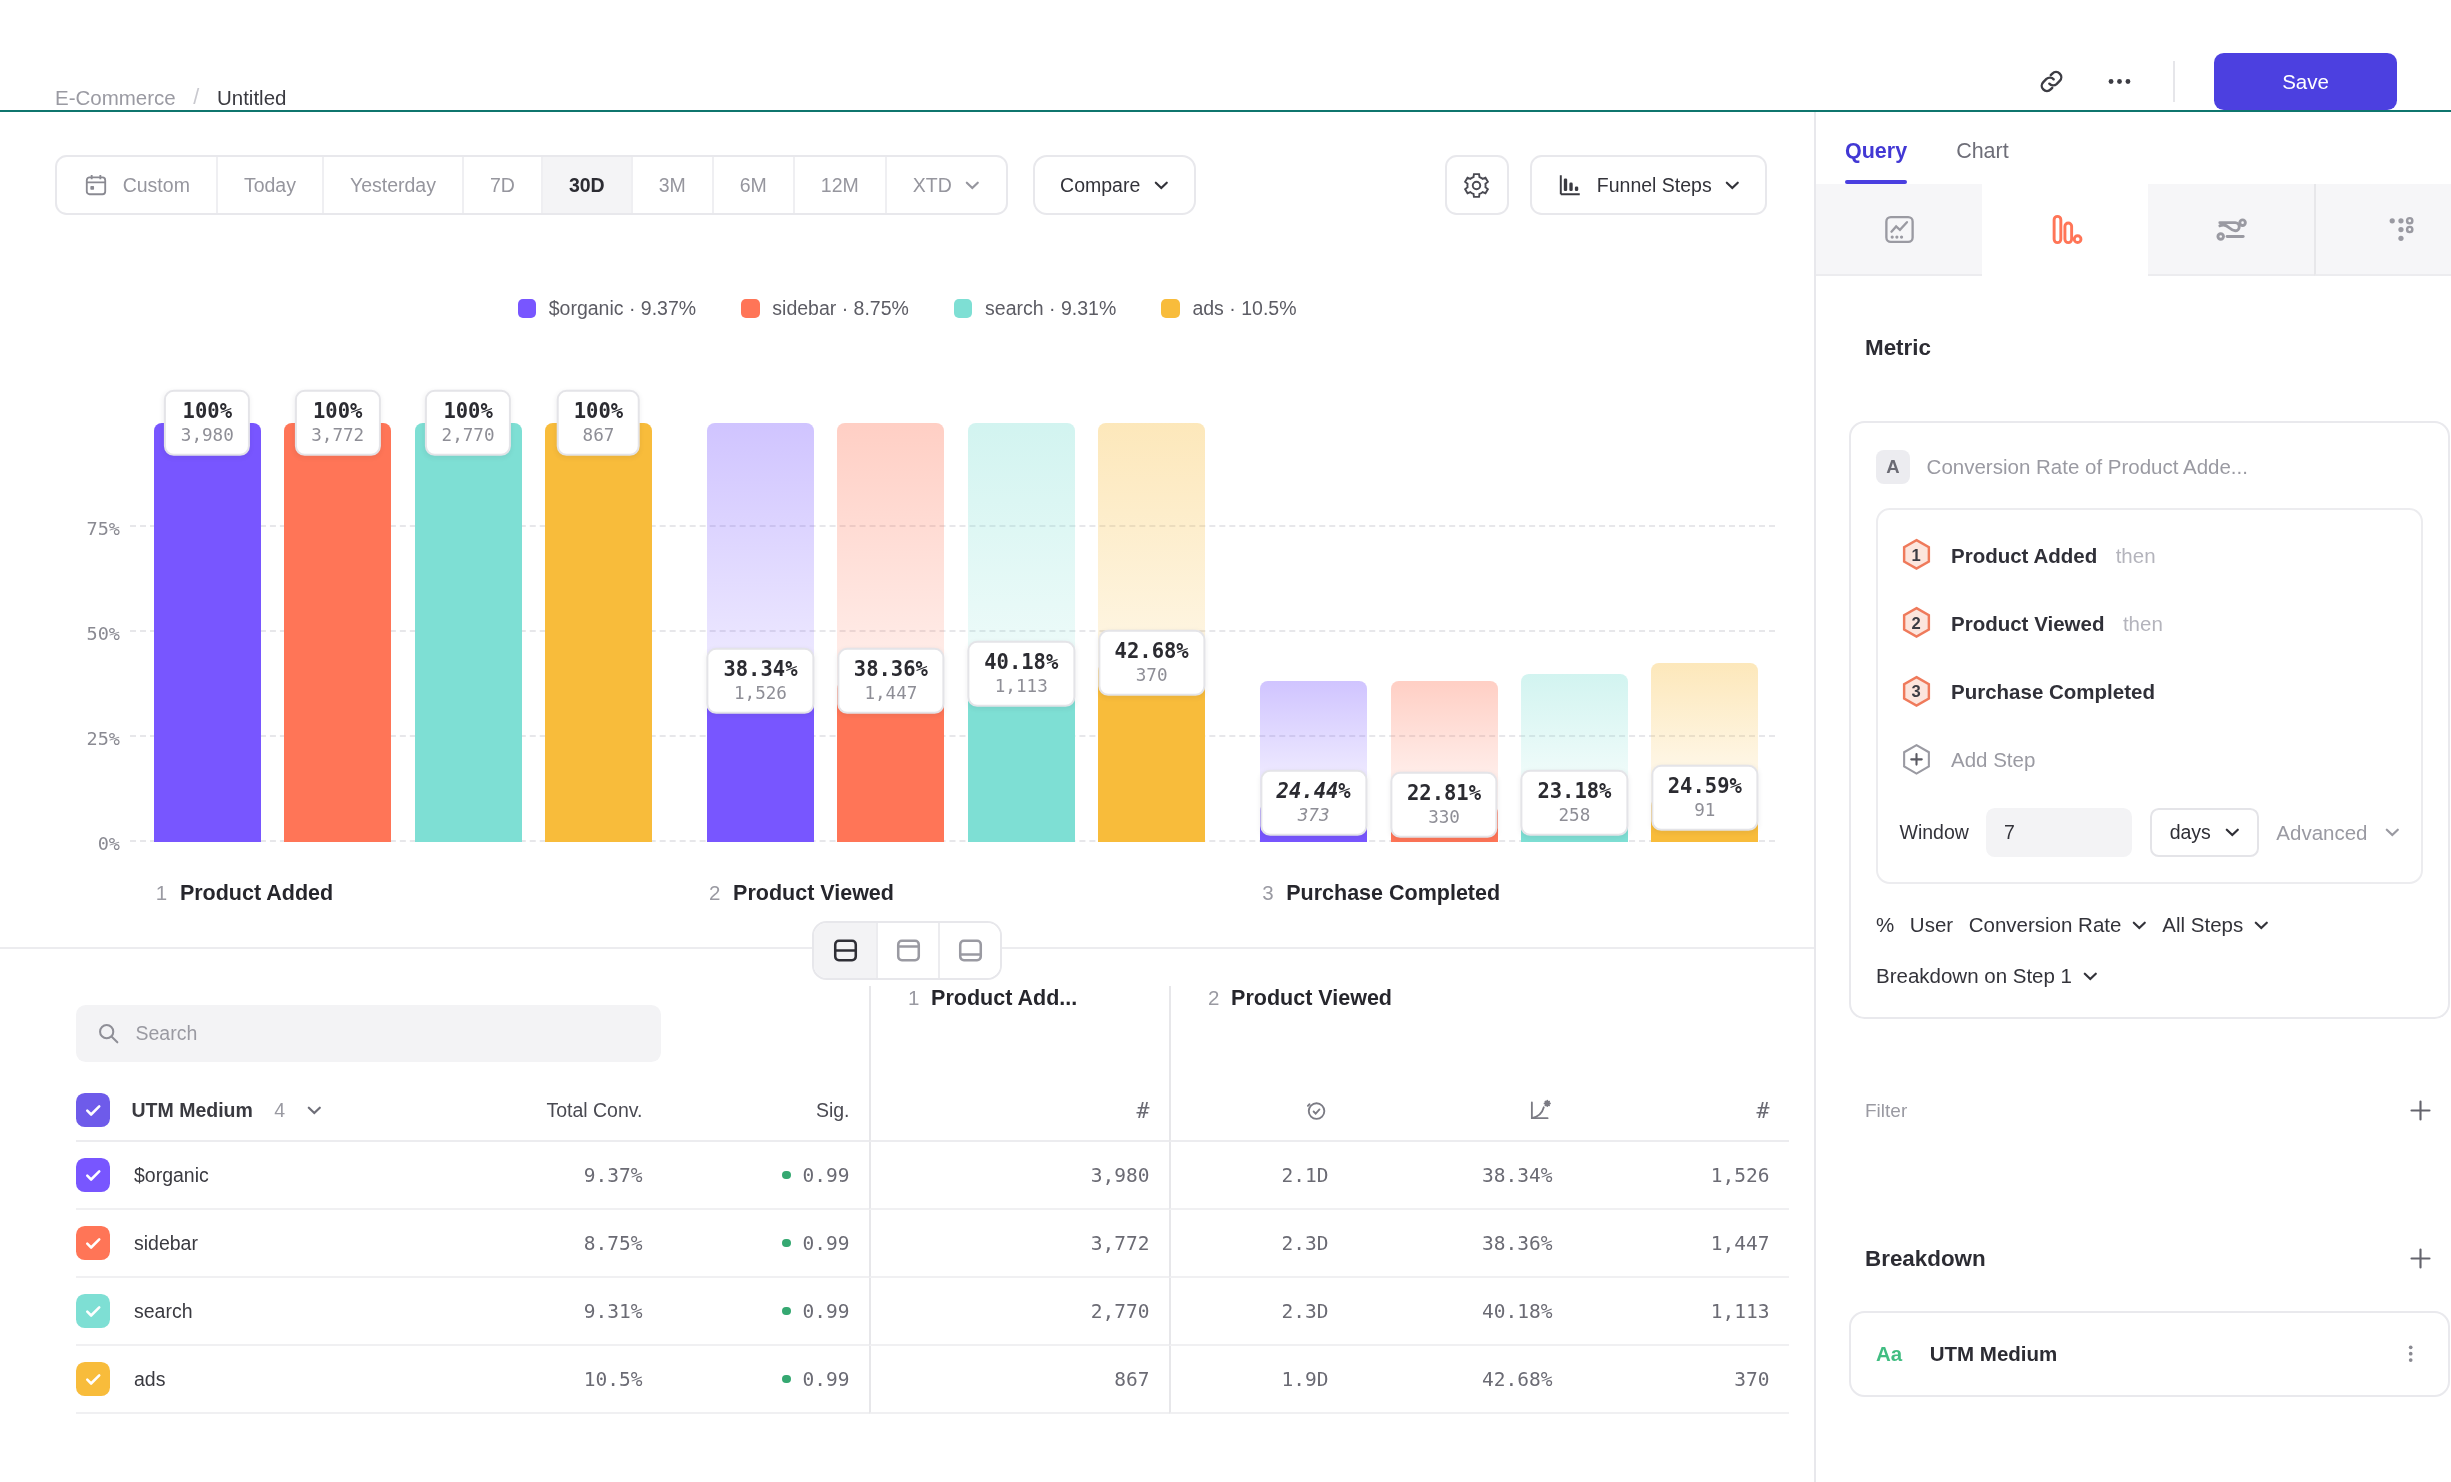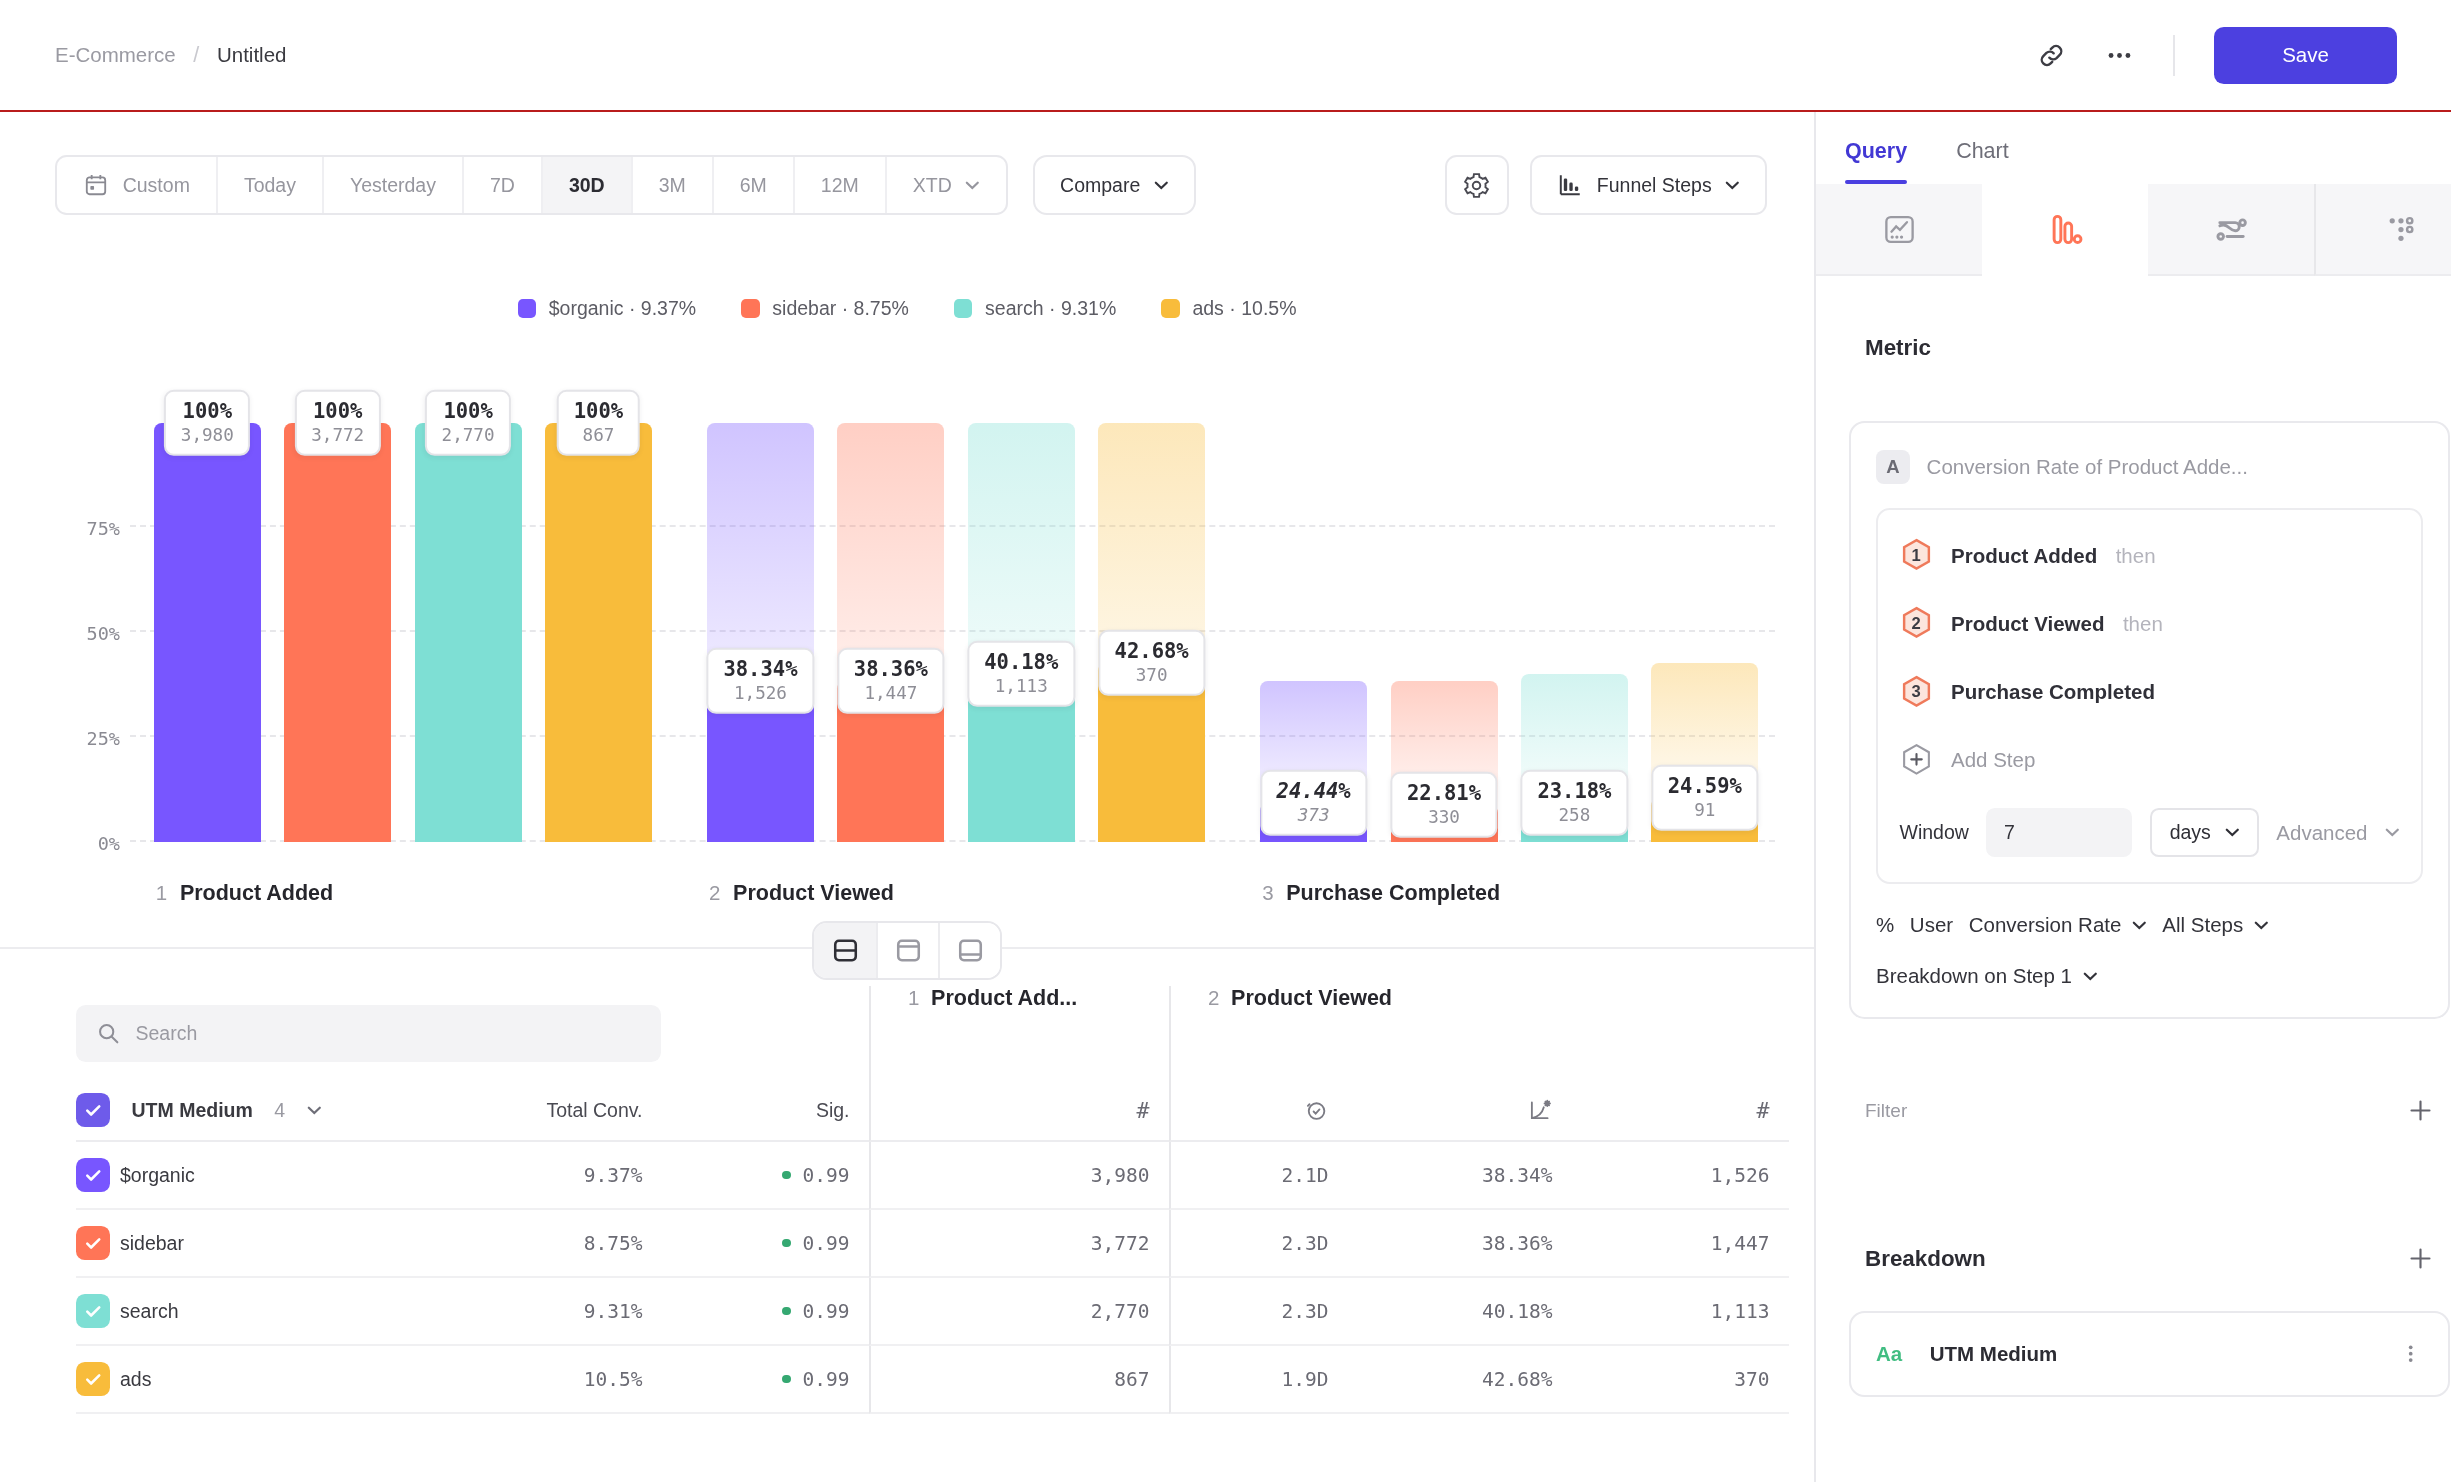--- a/index.html
+++ b/index.html
@@ -5,22 +5,22 @@
   * { box-sizing: border-box; margin: 0; padding: 0; }
   html,body { width:2452px; height:1482px; overflow:hidden; background:#fff;
     font-family:"Liberation Sans", sans-serif; color:#3a3a42; }
   :root{
     --accent:#4C40E0; --border:#e9e9ed; --border2:#ececef;
     --gray:#9a9aa2; --dgray:#6e6e78; --dark:#2f2f36; --mid:#4a4a52;
   }
   svg{display:block}
   .app{width:2452px;height:1482px;display:flex;flex-direction:column;}
   
-  .topbar{height:112px;flex:0 0 112px;display:flex;align-items:center;
-    padding:0 55px;border-bottom:2px solid #b91c1c;}
+  .topbar{height:112px;flex:0 0 112px;display:flex;align-items:flex-end;
+    padding:0 55px;border-bottom:2px solid #0f766e;}
   .crumb{display:flex;align-items:center;gap:17.6px;font-size:20.5px;}
   .crumb .proj{color:var(--gray);cursor:pointer;}
   .crumb .sep{color:#c9c9cf;font-size:21.5px;}
   .crumb .title{color:#3a3a40;font-weight:500;}
   .top-right{margin-left:auto;display:flex;align-items:center;gap:39px;}
   .icon-plain{background:none;border:none;color:#3d3d44;cursor:pointer;display:flex;align-items:center;}
   .vdiv{width:2px;height:41px;background:#e6e6ea;}
   .save-btn{width:183px;height:57px;border:none;border-radius:9.8px;background:var(--accent);
     color:#fff;font-size:20.5px;font-weight:500;font-family:inherit;cursor:pointer;}
   
@@ -99,21 +99,21 @@
     flex:0 0 auto;cursor:pointer;}
   .cb svg{width:20.5px;height:20.5px;}
   .group-head{gap:21.5px;}
   .group-head .gh-name{font-size:19.5px;font-weight:600;color:#3a3a40;}
   .group-head .gh-count{font-size:19.5px;color:#9a9aa2;}
   .group-head .chev{color:#6e6e78;}
   .col-label{font-size:19.5px;color:#4a4a52;}
   .icon-col{color:#7b7b84;}
   .icon-col svg{width:26px;height:26px;}
   .hash{font-family:"DejaVu Sans Mono",monospace;font-size:21.5px;color:#6b6b74;}
-  .row-name{gap:10px;font-size:19.5px;color:#3a3a40;}
+  .row-name{gap:24px;font-size:19.5px;color:#3a3a40;}
   .sig-dot{width:8.8px;height:8.8px;border-radius:50%;background:#35a871;margin-right:11.7px;}
   
   .panel{flex:1;display:flex;flex-direction:column;background:#fff;}
   .panel-tabs{display:flex;gap:49px;padding:27px 0 0 29px;}
   .ptab{background:none;border:none;font-family:inherit;font-size:21.5px;cursor:pointer;padding:0;}
   .ptab .underline{height:4.9px;border-radius:2.9px;margin-top:15.6px;background:transparent;}
   .ptab.active{color:#4238d4;font-weight:600;}
   .ptab.active .underline{background:#4a3fe0;}
   .ptab.inactive{color:#6e6e78;}
   .chart-type-strip{display:flex;margin-top:0;height:92px;}

